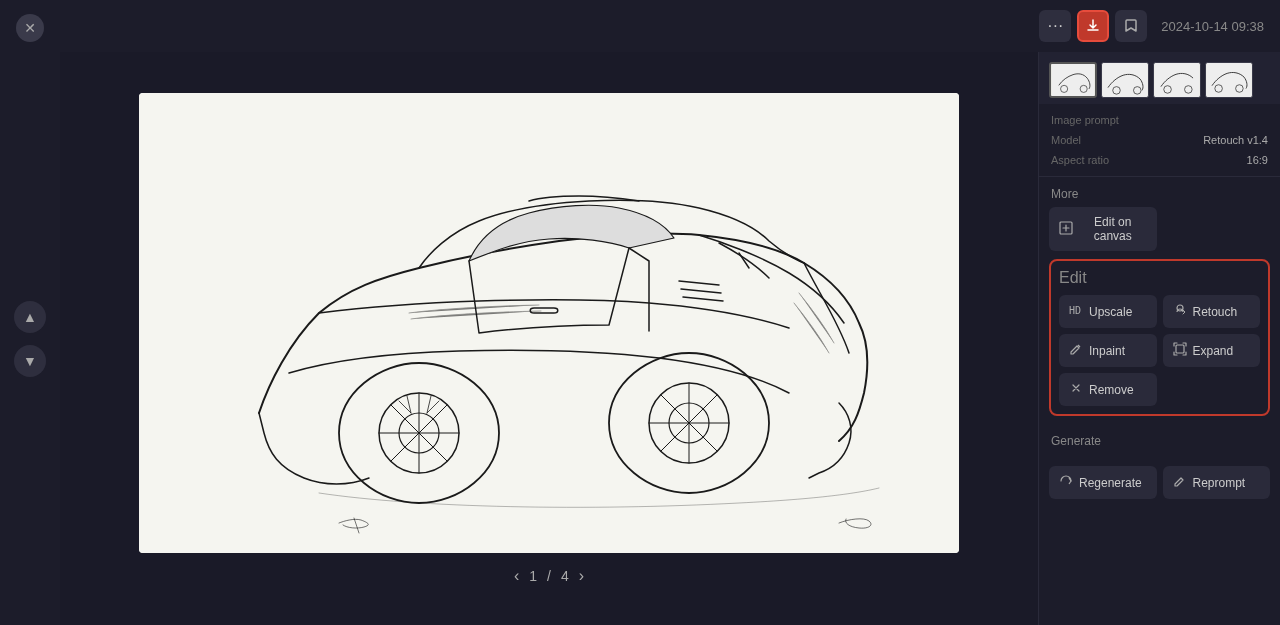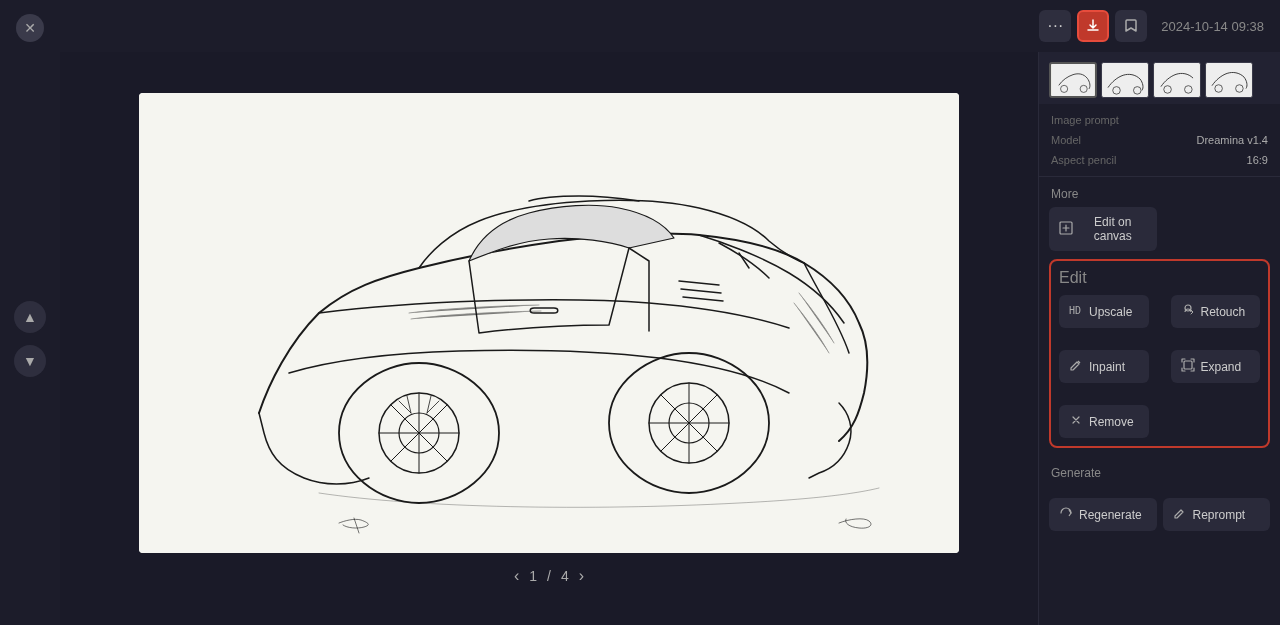--- a/index.html
+++ b/index.html
@@ -251,21 +251,21 @@
       padding: 8px;
     }
     .edit-section-label {
       font-size: 16px;
       color: #888;
       margin-bottom: 8px;
     }
     .edit-grid {
       display: grid;
       grid-template-columns: 1fr 1fr;
-      gap: 22px;
+      gap: 6px;
     }
     .edit-btn {
       display: flex;
       align-items: center;
       gap: 6px;
       padding: 8px 10px;
       background: #2a2a3a;
       border: none;
       border-radius: 6px;
       color: #ccc;
@@ -431,24 +431,24 @@
               <circle cx="13" cy="27" r="4" stroke="#333" stroke-width="0.8" fill="none"></circle>
               <circle cx="35" cy="27" r="4" stroke="#333" stroke-width="0.8" fill="none"></circle>
             </svg>
         </div>
       </div>
 
       <div class="info-section">
         <div class="info-label">Image prompt</div>
         <div class="meta-row">
           <span class="meta-key">Model</span>
-          <span class="meta-val">Dreamina v1.4</span>
+          <span class="meta-val">Retouch v1.4</span>
         </div>
         <div class="meta-row">
-          <span class="meta-key">Aspect pencil</span>
+          <span class="meta-key">Aspect ratio</span>
           <span class="meta-val">16:9</span>
         </div>
       </div>
 
       <div class="section-label">More</div>
       <div class="action-grid">
         <button class="action-btn">
           <span class="btn-icon">
             <svg width="14" height="14" viewBox="0 0 14 14" fill="none">
                 <rect x="1" y="1" width="12" height="12" rx="1" stroke="#aaa" stroke-width="1.2"></rect>

